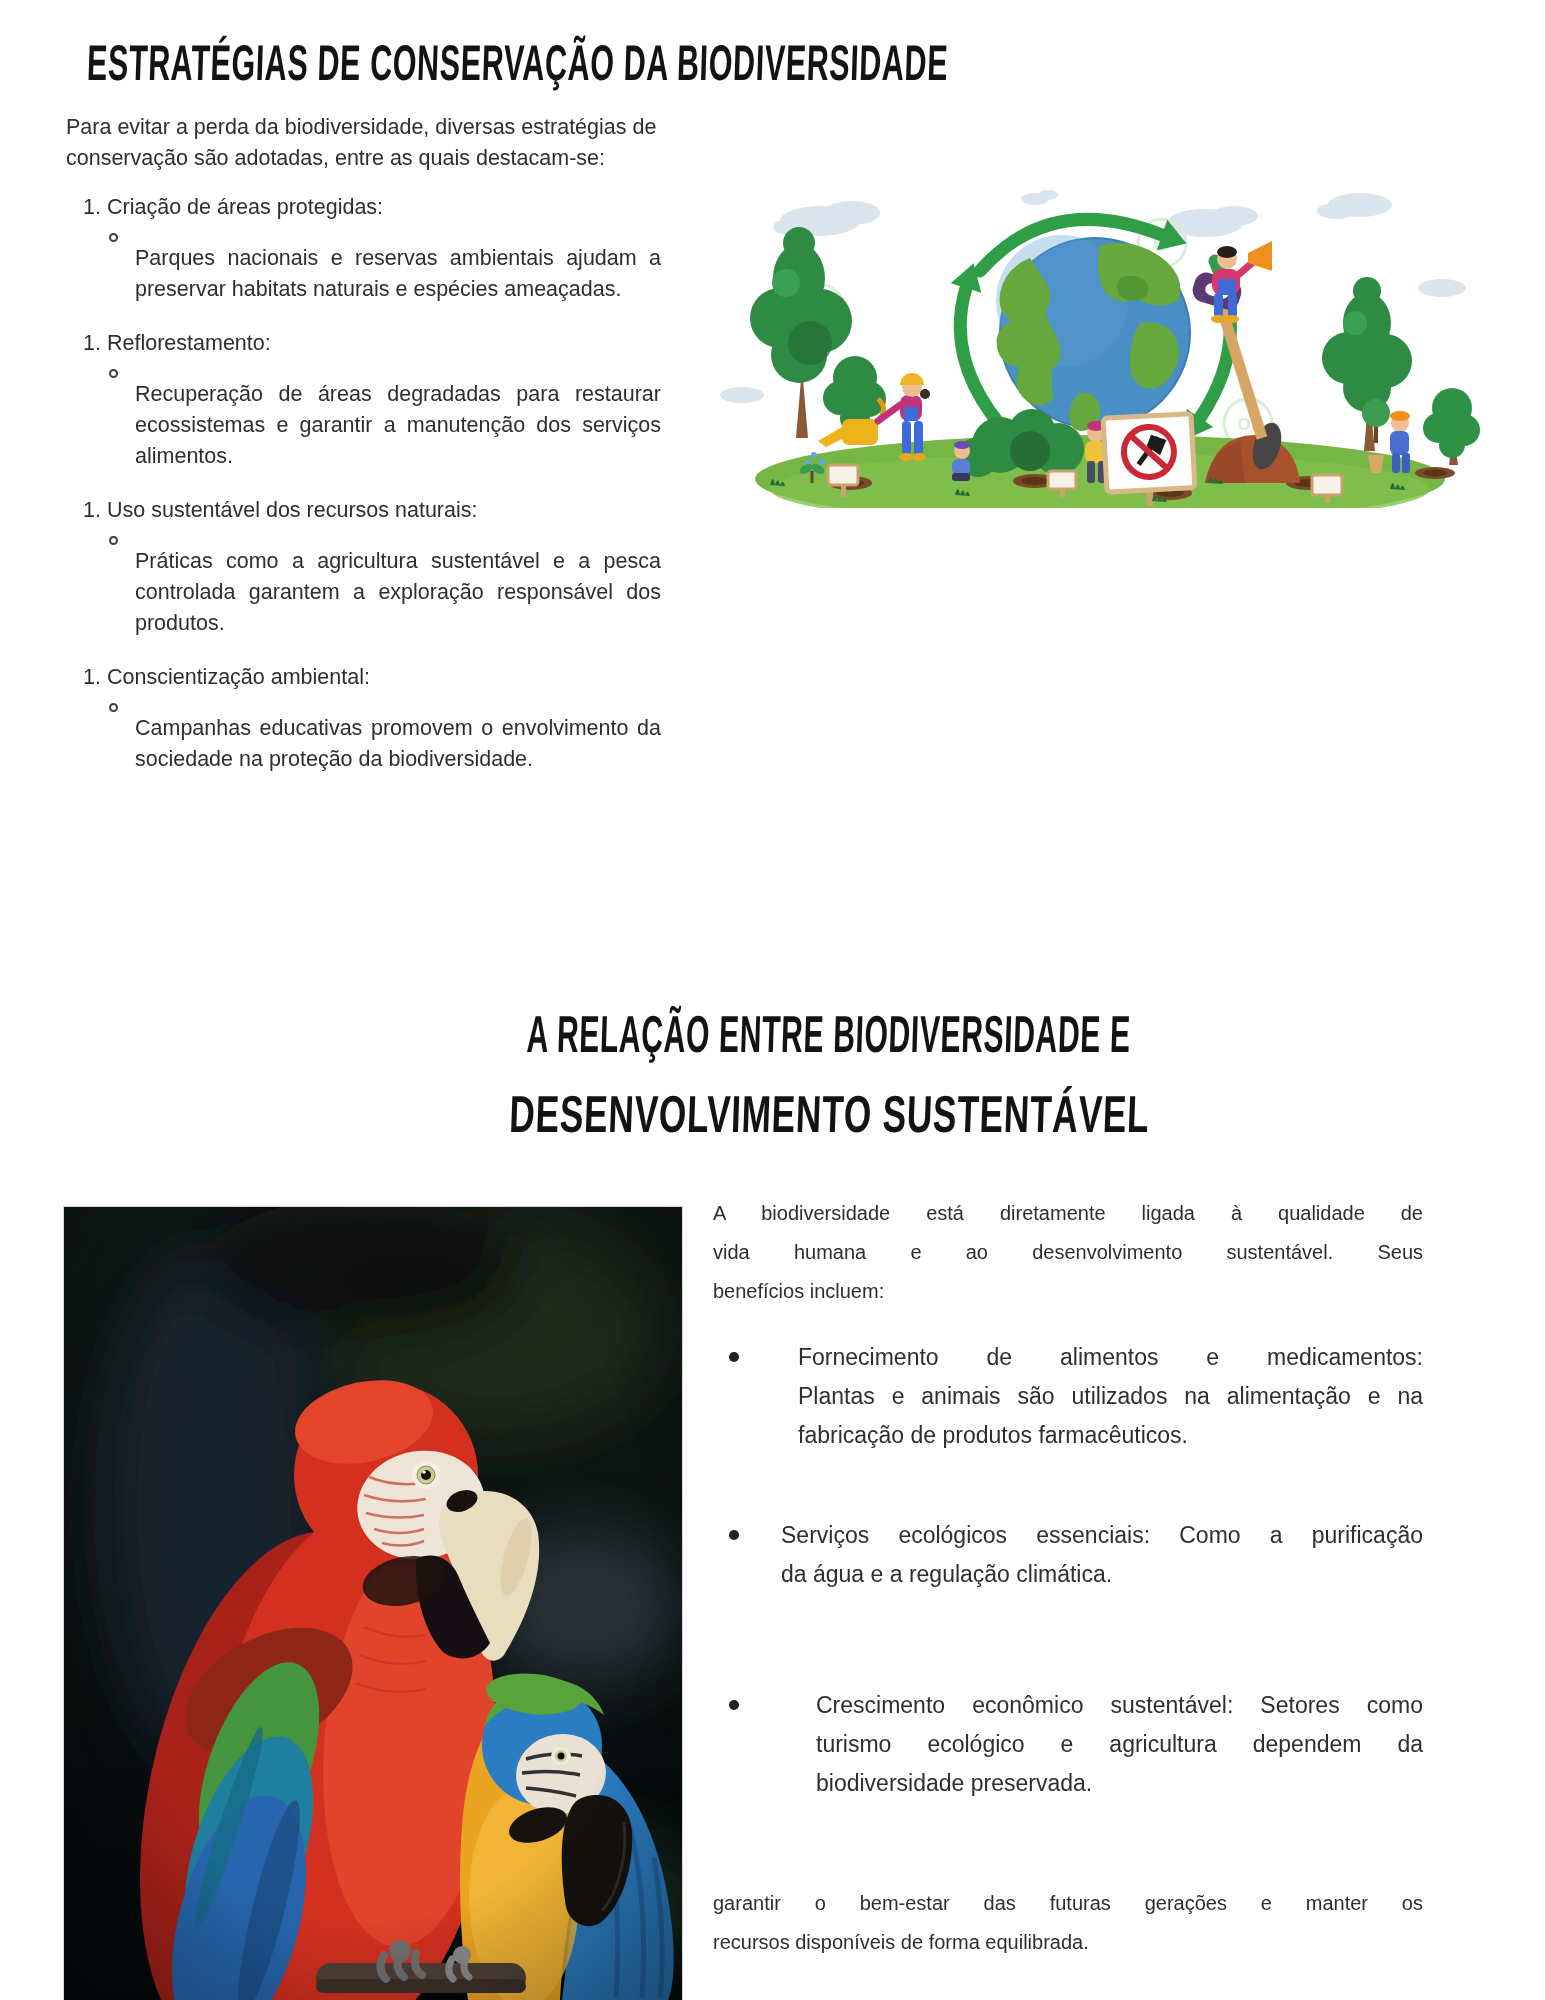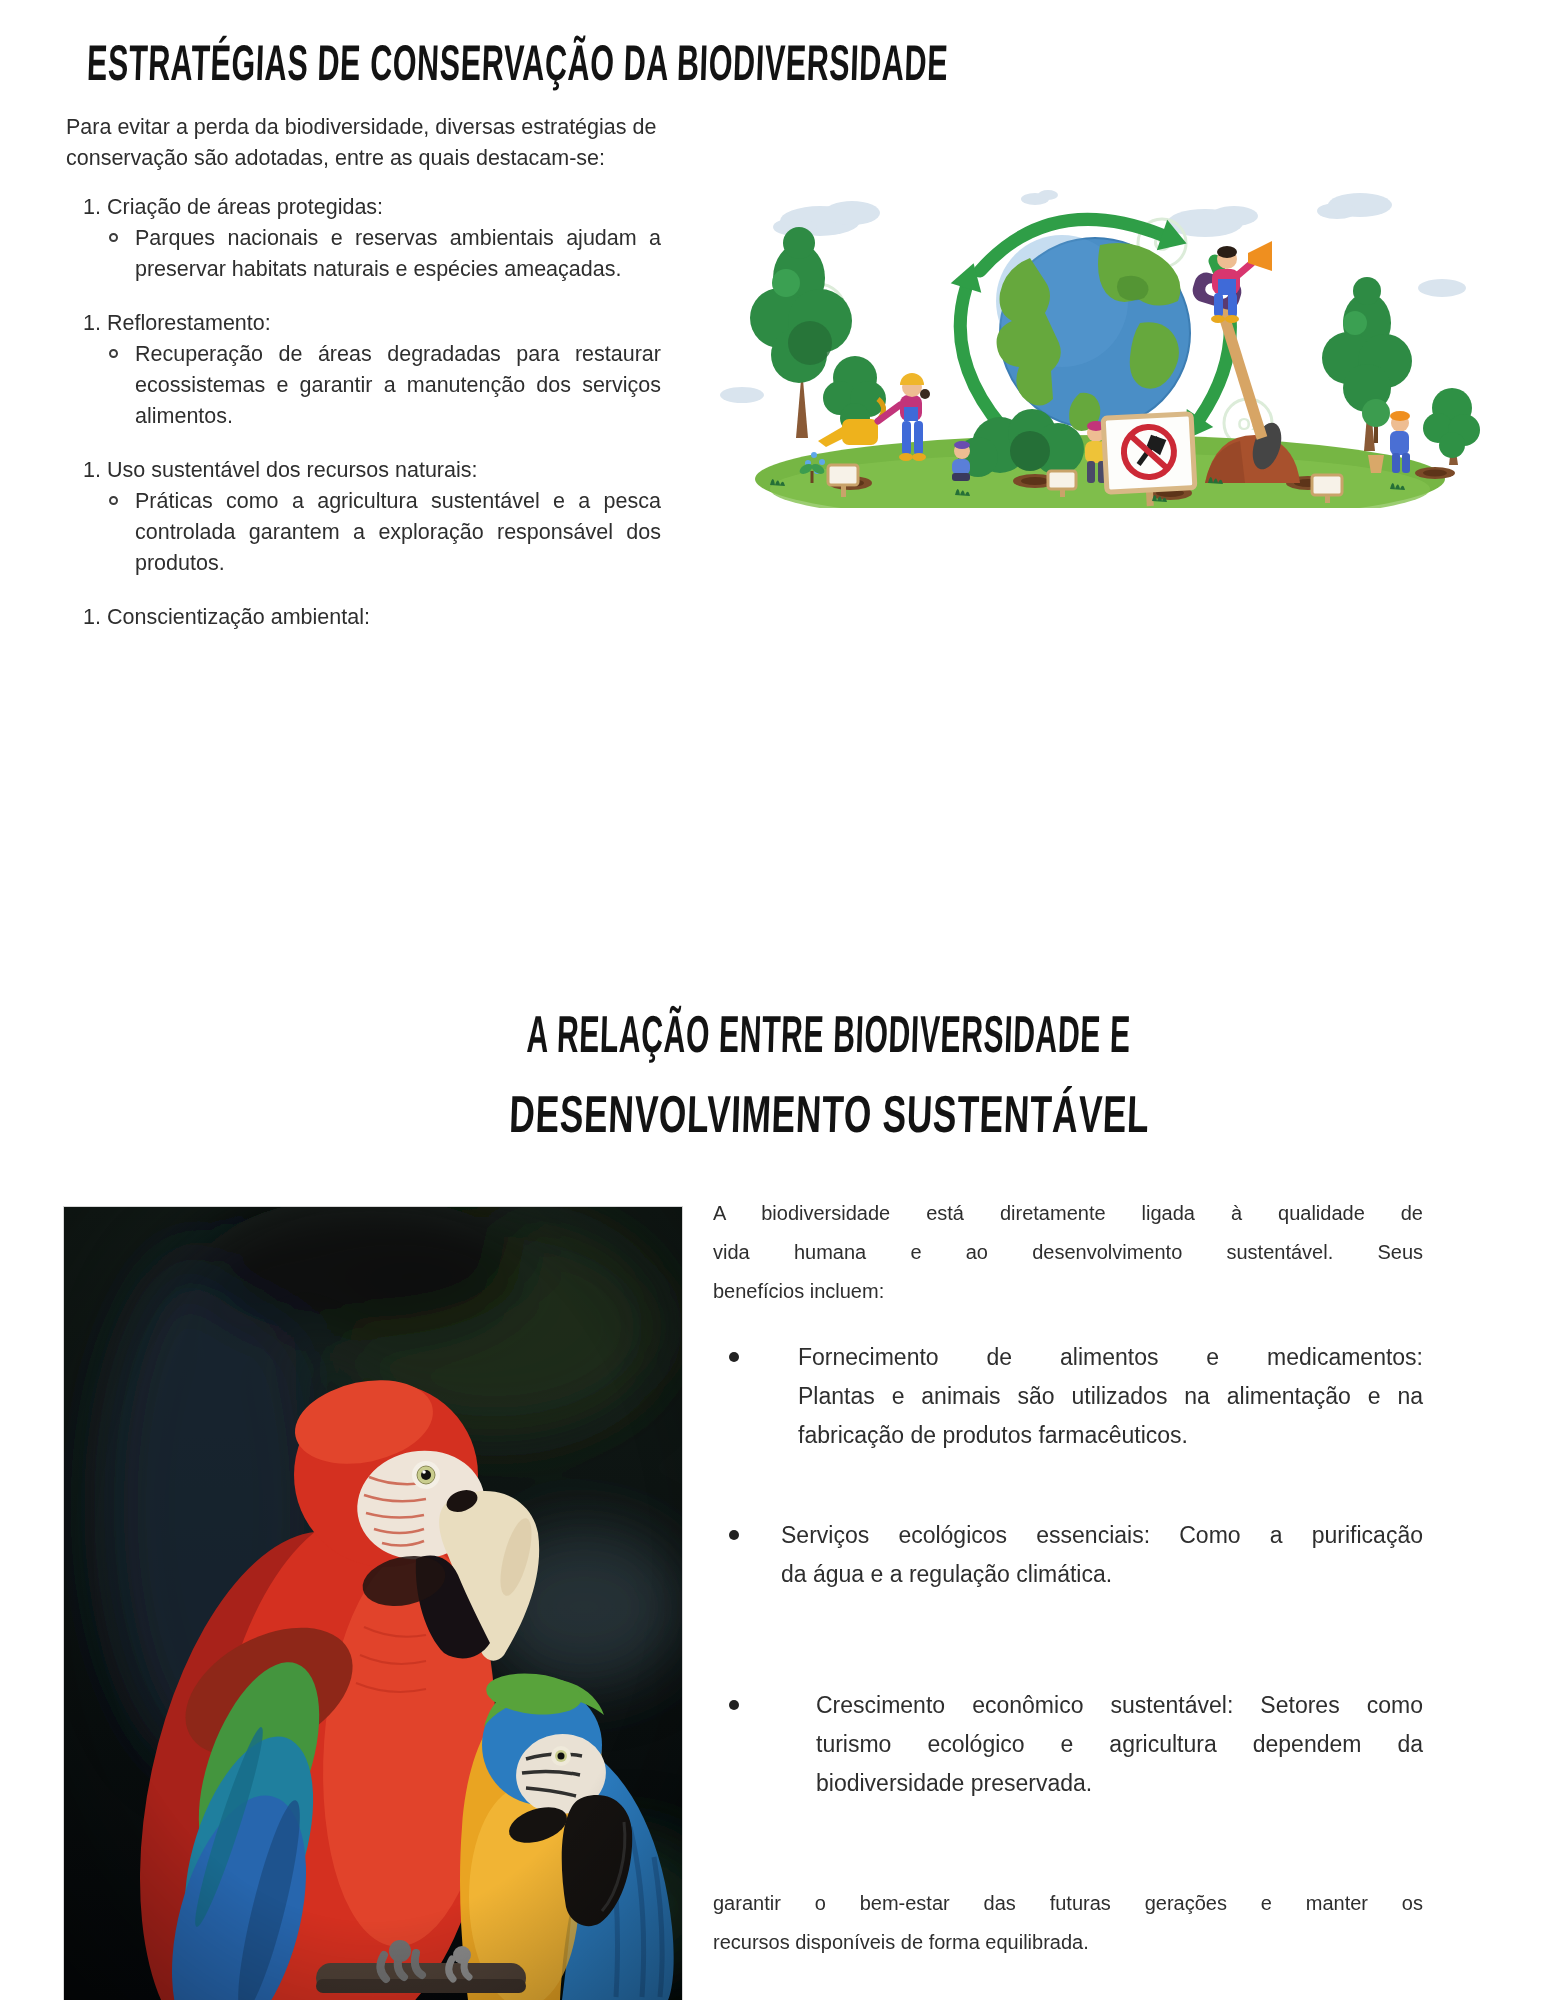--- a/index.html
+++ b/index.html
@@ -23,21 +23,21 @@
   #h2l2 .scale{display:inline-block;font-size:52px;transform:scaleX(.68) skewX(-3deg);transform-origin:center top;}
   
   #intro{position:absolute;left:66px;top:112px;width:620px;font-size:21.5px;line-height:31px;}
   #list1{position:absolute;left:83px;top:192px;width:578px;font-size:21.5px;line-height:31px;}
   .nitem{margin-bottom:23px;}
   .nrow{display:flex;}
   .nnum{flex:0 0 24px;}
   .subrow{display:flex;margin-left:24px;}
   .submark{flex:0 0 28px;padding-top:10px;}
   .circle-bullet{display:block;width:9px;height:9px;border:2px solid #3c3c3c;border-radius:50%;box-sizing:border-box;margin-left:2px;}
-  .subtext{flex:1;}
+  .subtext{flex:1;margin-top:20px;}
   .jline{text-align:justify;text-align-last:justify;}
   .lline{text-align:left;}
   
   .rcol{position:absolute;left:713px;width:710px;font-size:20px;line-height:39px;}
   #p1{top:1194px;}
   #closing{top:1884px;}
   .bullet{position:absolute;left:713px;width:710px;font-size:23px;line-height:39px;display:flex;}
   #b1{top:1338px;gap:17px;} #b2{top:1516px;} #b3{top:1686px;gap:35px;}
   .bmark{flex:0 0 52px;padding-top:14px;padding-left:16px;}
   .disc-bullet{display:block;width:10px;height:10px;background:#222;border-radius:50%;}
@@ -110,20 +110,29 @@
           <div class="jline">controlada garantem a exploração responsável dos</div>
           <div class="lline">produtos.</div>
         </span>
       </div>
     </div>
 
     <div class="nitem">
       <div class="nrow">
         <span class="nnum">1.</span>
         <span>Conscientização ambiental:</span>
+      </div>
+      <div class="subrow">
+        <span class="submark">
+            <span class="circle-bullet"></span>
+          </span>
+        <span class="subtext">
+          <div class="jline">Campanhas educativas promovem o envolvimento da</div>
+          <div class="lline">sociedade na proteção da biodiversidade.</div>
+        </span>
       </div>
     </div>
   </div>
 
   <div id="illo">
   <svg viewBox="0 0 800 325" width="800" height="325">
 
     <g fill="#d9e4ee">
       <ellipse cx="120" cy="38" rx="40" ry="15"></ellipse>
           <ellipse cx="152" cy="30" rx="28" ry="12"></ellipse>

